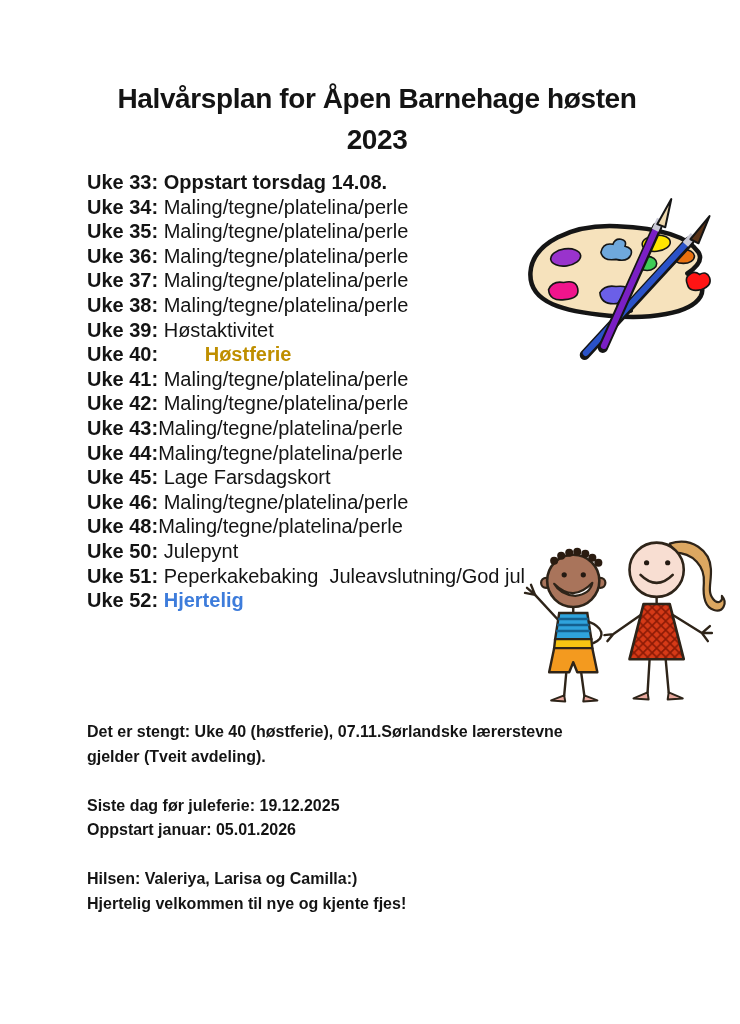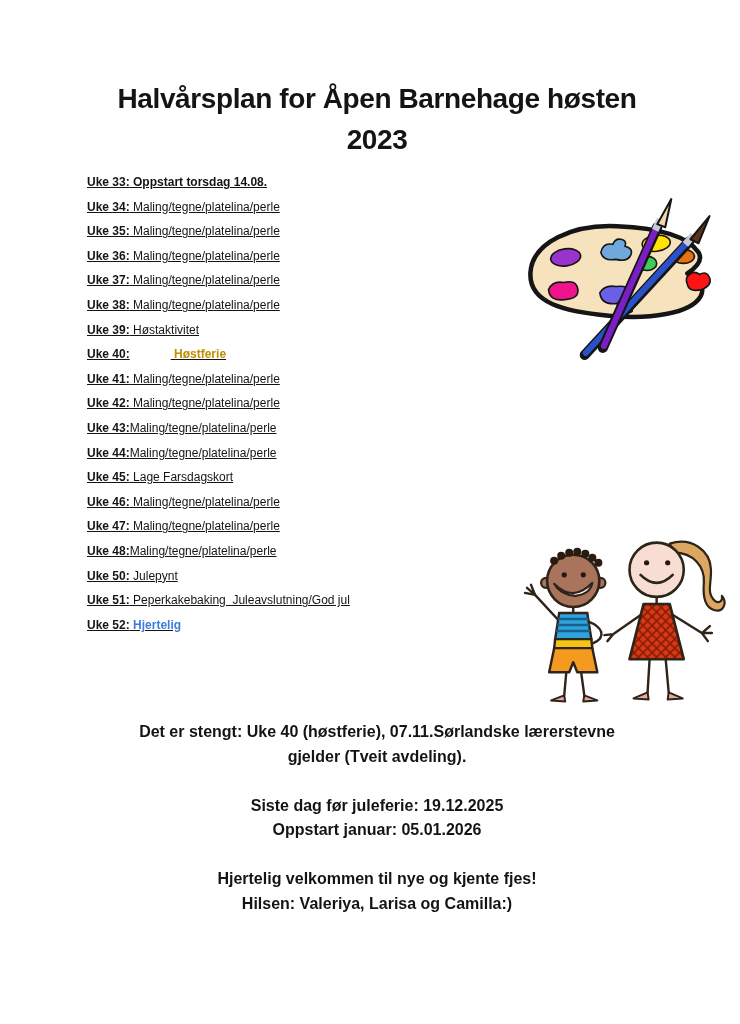--- a/index.html
+++ b/index.html
@@ -7,28 +7,28 @@
     position:relative;width:740px;height:1024px;background:#ffffff;
     font-family:"Liberation Sans","DejaVu Sans",sans-serif;
     color:var(--ink,#141414);overflow:hidden;
   }
   .title{
     position:absolute;left:87px;top:78px;margin:0;width:580px;
     font-size:28px;line-height:41px;font-weight:700;letter-spacing:-0.4px;
   }
   .title-line{display:block;text-align:center;}
   .week-list{position:absolute;left:87px;top:170px;width:470px;}
-  .week-row{font-size:12px;line-height:24.6px;white-space:pre-wrap;text-decoration:underline;}
+  .week-row{font-size:20px;line-height:24.6px;white-space:pre-wrap;}
   .wk-label{font-weight:700;}
   .style-bold .wk-text{font-weight:700;}
   .style-gold .wk-text{font-weight:700;color:var(--gold,#BF8F00);margin-left:41px;}
   .style-blue .wk-text{font-weight:700;color:var(--blue,#3D7CDB);}
   .notes{
     position:absolute;left:87px;top:720px;width:580px;
-    font-size:16px;font-weight:700;line-height:24.8px;text-align:center;
+    font-size:16px;font-weight:700;line-height:24.8px;
   }
   .notes p{margin:0 0 24px 0;}
   .nline{display:block;white-space:pre-wrap;}
   .palette-img{position:absolute;left:518px;top:196px;width:207px;height:166px;}
   .kids-img{position:absolute;left:521px;top:530px;width:214px;height:175px;}
 </style>
 </head>
 <body>
 
 <div class="page">
@@ -60,21 +60,20 @@
     <div class="week-row style-normal"><span class="wk-label">Uke 42:</span><span class="wk-text"> Maling/tegne/platelina/perle</span></div>
 
     <div class="week-row style-normal"><span class="wk-label">Uke 43:</span><span class="wk-text">Maling/tegne/platelina/perle</span></div>
 
     <div class="week-row style-normal"><span class="wk-label">Uke 44:</span><span class="wk-text">Maling/tegne/platelina/perle</span></div>
 
     <div class="week-row style-normal"><span class="wk-label">Uke 45:</span><span class="wk-text"> Lage Farsdagskort</span></div>
 
     <div class="week-row style-normal"><span class="wk-label">Uke 46:</span><span class="wk-text"> Maling/tegne/platelina/perle</span></div>
 
-    <div class="week-row style-normal"><span class="wk-label">Uke 47:</span><span class="wk-text"> Maling/tegne/platelina/perle</span></div>
 
     <div class="week-row style-normal"><span class="wk-label">Uke 48:</span><span class="wk-text">Maling/tegne/platelina/perle</span></div>
 
 
     <div class="week-row style-normal"><span class="wk-label">Uke 50:</span><span class="wk-text"> Julepynt</span></div>
 
     <div class="week-row style-normal"><span class="wk-label">Uke 51:</span><span class="wk-text"> Peperkakebaking  Juleavslutning/God jul</span></div>
 
     <div class="week-row style-blue"><span class="wk-label">Uke 52:</span><span class="wk-text"> Hjertelig</span></div>
   </div>
@@ -82,22 +81,22 @@
   <div class="notes">
     <p>
       <span class="nline">Det er stengt: Uke 40 (høstferie), 07.11.Sørlandske lærerstevne</span>
       <span class="nline">gjelder (Tveit avdeling).</span>
     </p>
     <p>
       <span class="nline">Siste dag før juleferie: 19.12.2025</span>
       <span class="nline">Oppstart januar: 05.01.2026</span>
     </p>
     <p>
+      <span class="nline">Hilsen: Valeriya, Larisa og Camilla:)</span>
       <span class="nline">Hjertelig velkommen til nye og kjente fjes!</span>
-      <span class="nline">Hilsen: Valeriya, Larisa og Camilla:)</span>
     </p>
   </div>
 
   <svg class="palette-img" viewBox="0 0 205 165" aria-hidden="true">
     <path d="M12,76 C14,46 54,28 98,30 C146,32 170,42 179,56 C184,64 177,71 168,77 C177,84 187,89 181,100 C171,117 130,123 90,119 C47,115 10,107 12,76 Z" fill="#F6E2BC" stroke="#151515" stroke-width="4.5" stroke-linejoin="round"></path>
     <g stroke="#151515" stroke-width="1.6">
       <ellipse cx="47" cy="61" rx="15" ry="8.5" fill="#9933CC" transform="rotate(-8 47 61)"></ellipse>
       <path d="M82,56 q2,-10 12,-8 q2,-6 8,-5 q6,1 4,7 q8,2 6,8 q-3,8 -15,5 q-13,2 -15,-7 z" fill="#6FA8DC"></path>
       <ellipse cx="137" cy="47" rx="14" ry="8" fill="#FFE600" transform="rotate(-6 137 47)"></ellipse>
       <ellipse cx="128" cy="67" rx="9.5" ry="7" fill="#3ECC55"></ellipse>

